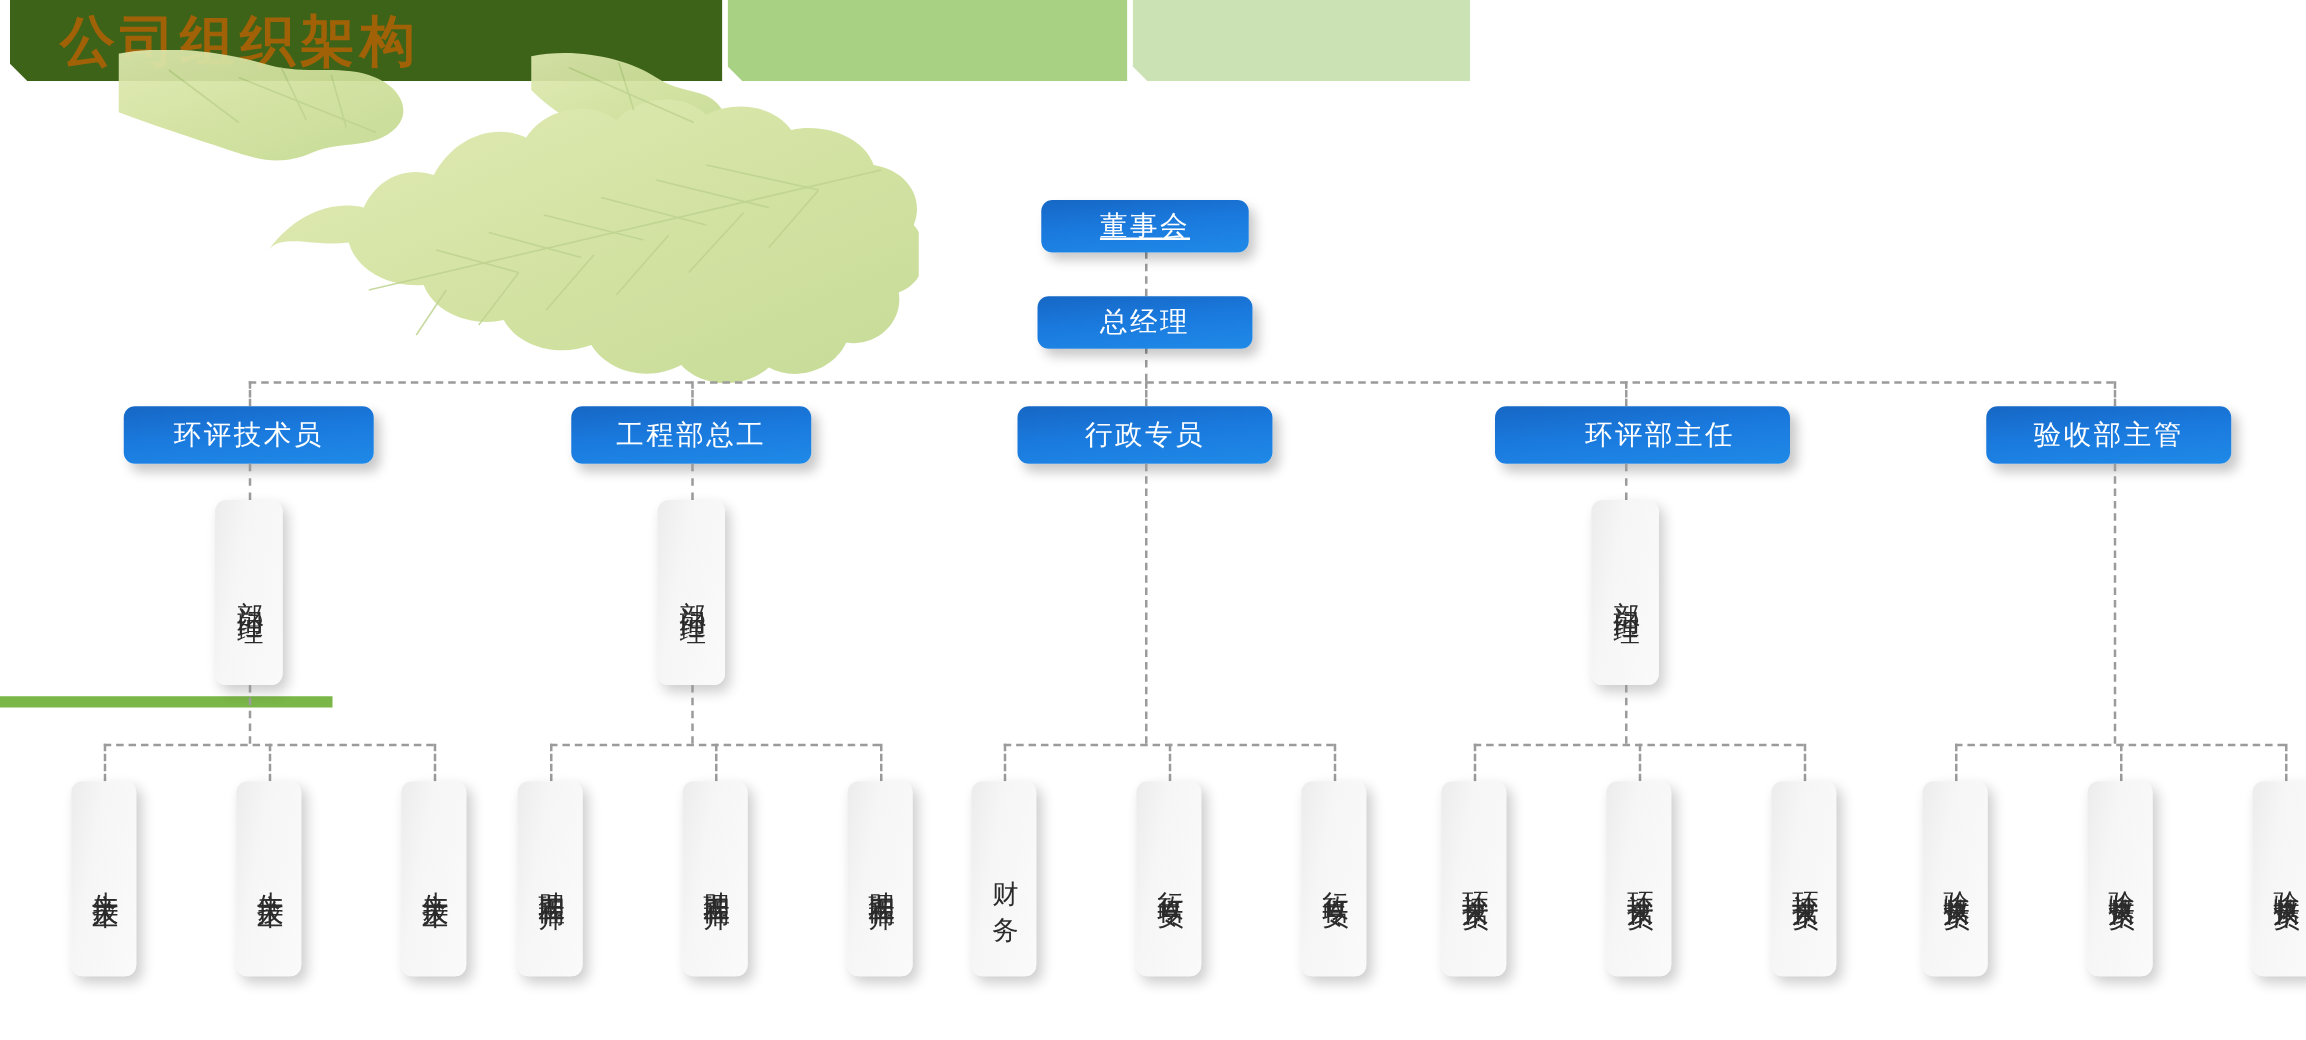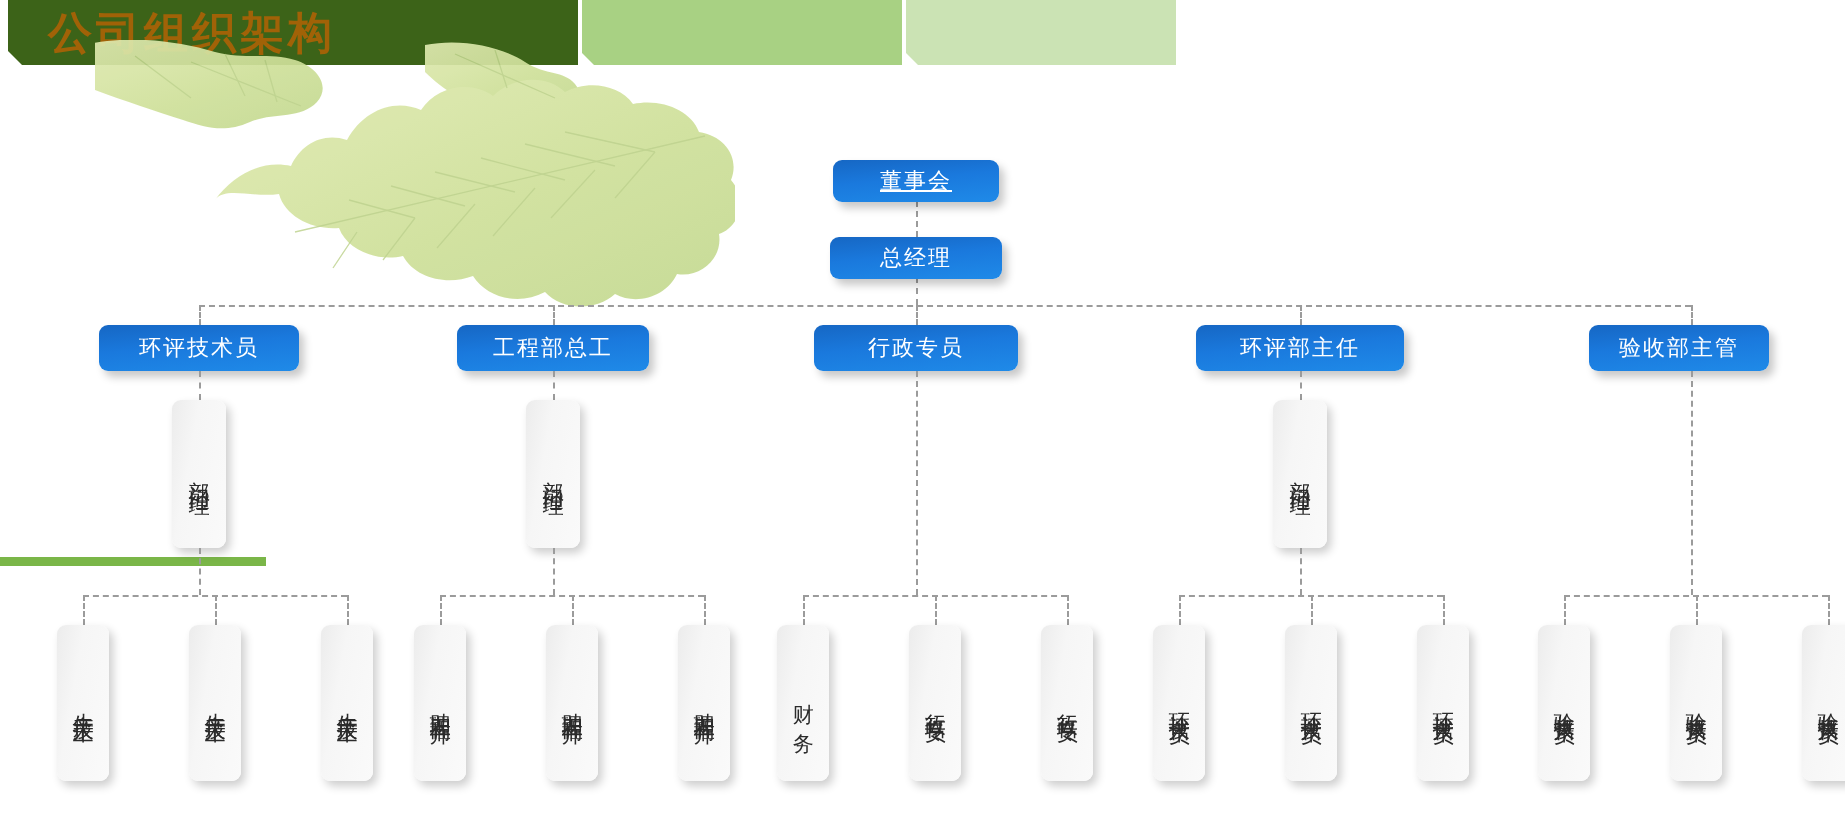--- a/index.html
+++ b/index.html
@@ -172,33 +172,33 @@
       <div class="bluebox" style="left:814px;top:325px;width:204px;height:46px;">行政专员</div>
       <div class="ln v-dash" style="left:916px;top:371px;height:224px;"></div>
       <div class="ln h-dash" style="left:803px;top:595px;width:264px;"></div>
       <div class="ln v-dash" style="left:803px;top:595px;height:30px;"></div>
       <div class="graybox" style="left:777px;top:625px;width:52px;height:156px;">财 务</div>
       <div class="ln v-dash" style="left:935px;top:595px;height:30px;"></div>
       <div class="graybox" style="left:909px;top:625px;width:52px;height:156px;">行政专员</div>
       <div class="ln v-dash" style="left:1067px;top:595px;height:30px;"></div>
       <div class="graybox" style="left:1041px;top:625px;width:52px;height:156px;">行政专员</div>
       <div class="ln v-dash" style="left:1300px;top:305px;height:20px;"></div>
-      <div class="bluebox" style="left:1196px;top:325px;width:208px;height:46px;">环评部主任</div>
+      <div class="bluebox" style="left:1196px;top:325px;width:208px;height:46px;padding-left:28px;">环评部主任</div>
       <div class="ln v-dash" style="left:1300px;top:371px;height:29px;"></div>
       <div class="graybox mgr" style="left:1273px;top:400px;width:54px;height:148px;">部门经理</div>
       <div class="ln v-dash" style="left:1300px;top:548px;height:47px;"></div>
       <div class="ln h-dash" style="left:1179px;top:595px;width:264px;"></div>
       <div class="ln v-dash" style="left:1179px;top:595px;height:30px;"></div>
       <div class="graybox" style="left:1153px;top:625px;width:52px;height:156px;">环评技术员</div>
       <div class="ln v-dash" style="left:1311px;top:595px;height:30px;"></div>
       <div class="graybox" style="left:1285px;top:625px;width:52px;height:156px;">环评技术员</div>
       <div class="ln v-dash" style="left:1443px;top:595px;height:30px;"></div>
       <div class="graybox" style="left:1417px;top:625px;width:52px;height:156px;">环评技术员</div>
       <div class="ln v-dash" style="left:1691px;top:305px;height:20px;"></div>
-      <div class="bluebox" style="left:1589px;top:325px;width:180px;height:46px;">验收部主管</div>
+      <div class="bluebox" style="left:1589px;top:325px;width:196px;height:46px;">验收部主管</div>
       <div class="ln v-dash" style="left:1691px;top:371px;height:224px;"></div>
       <div class="ln h-dash" style="left:1564px;top:595px;width:264px;"></div>
       <div class="ln v-dash" style="left:1564px;top:595px;height:30px;"></div>
       <div class="graybox" style="left:1538px;top:625px;width:52px;height:156px;">验收技术员</div>
       <div class="ln v-dash" style="left:1696px;top:595px;height:30px;"></div>
       <div class="graybox" style="left:1670px;top:625px;width:52px;height:156px;">验收技术员</div>
       <div class="ln v-dash" style="left:1828px;top:595px;height:30px;"></div>
       <div class="graybox" style="left:1802px;top:625px;width:52px;height:156px;">验收技术员</div>
     </div>
 </div>

